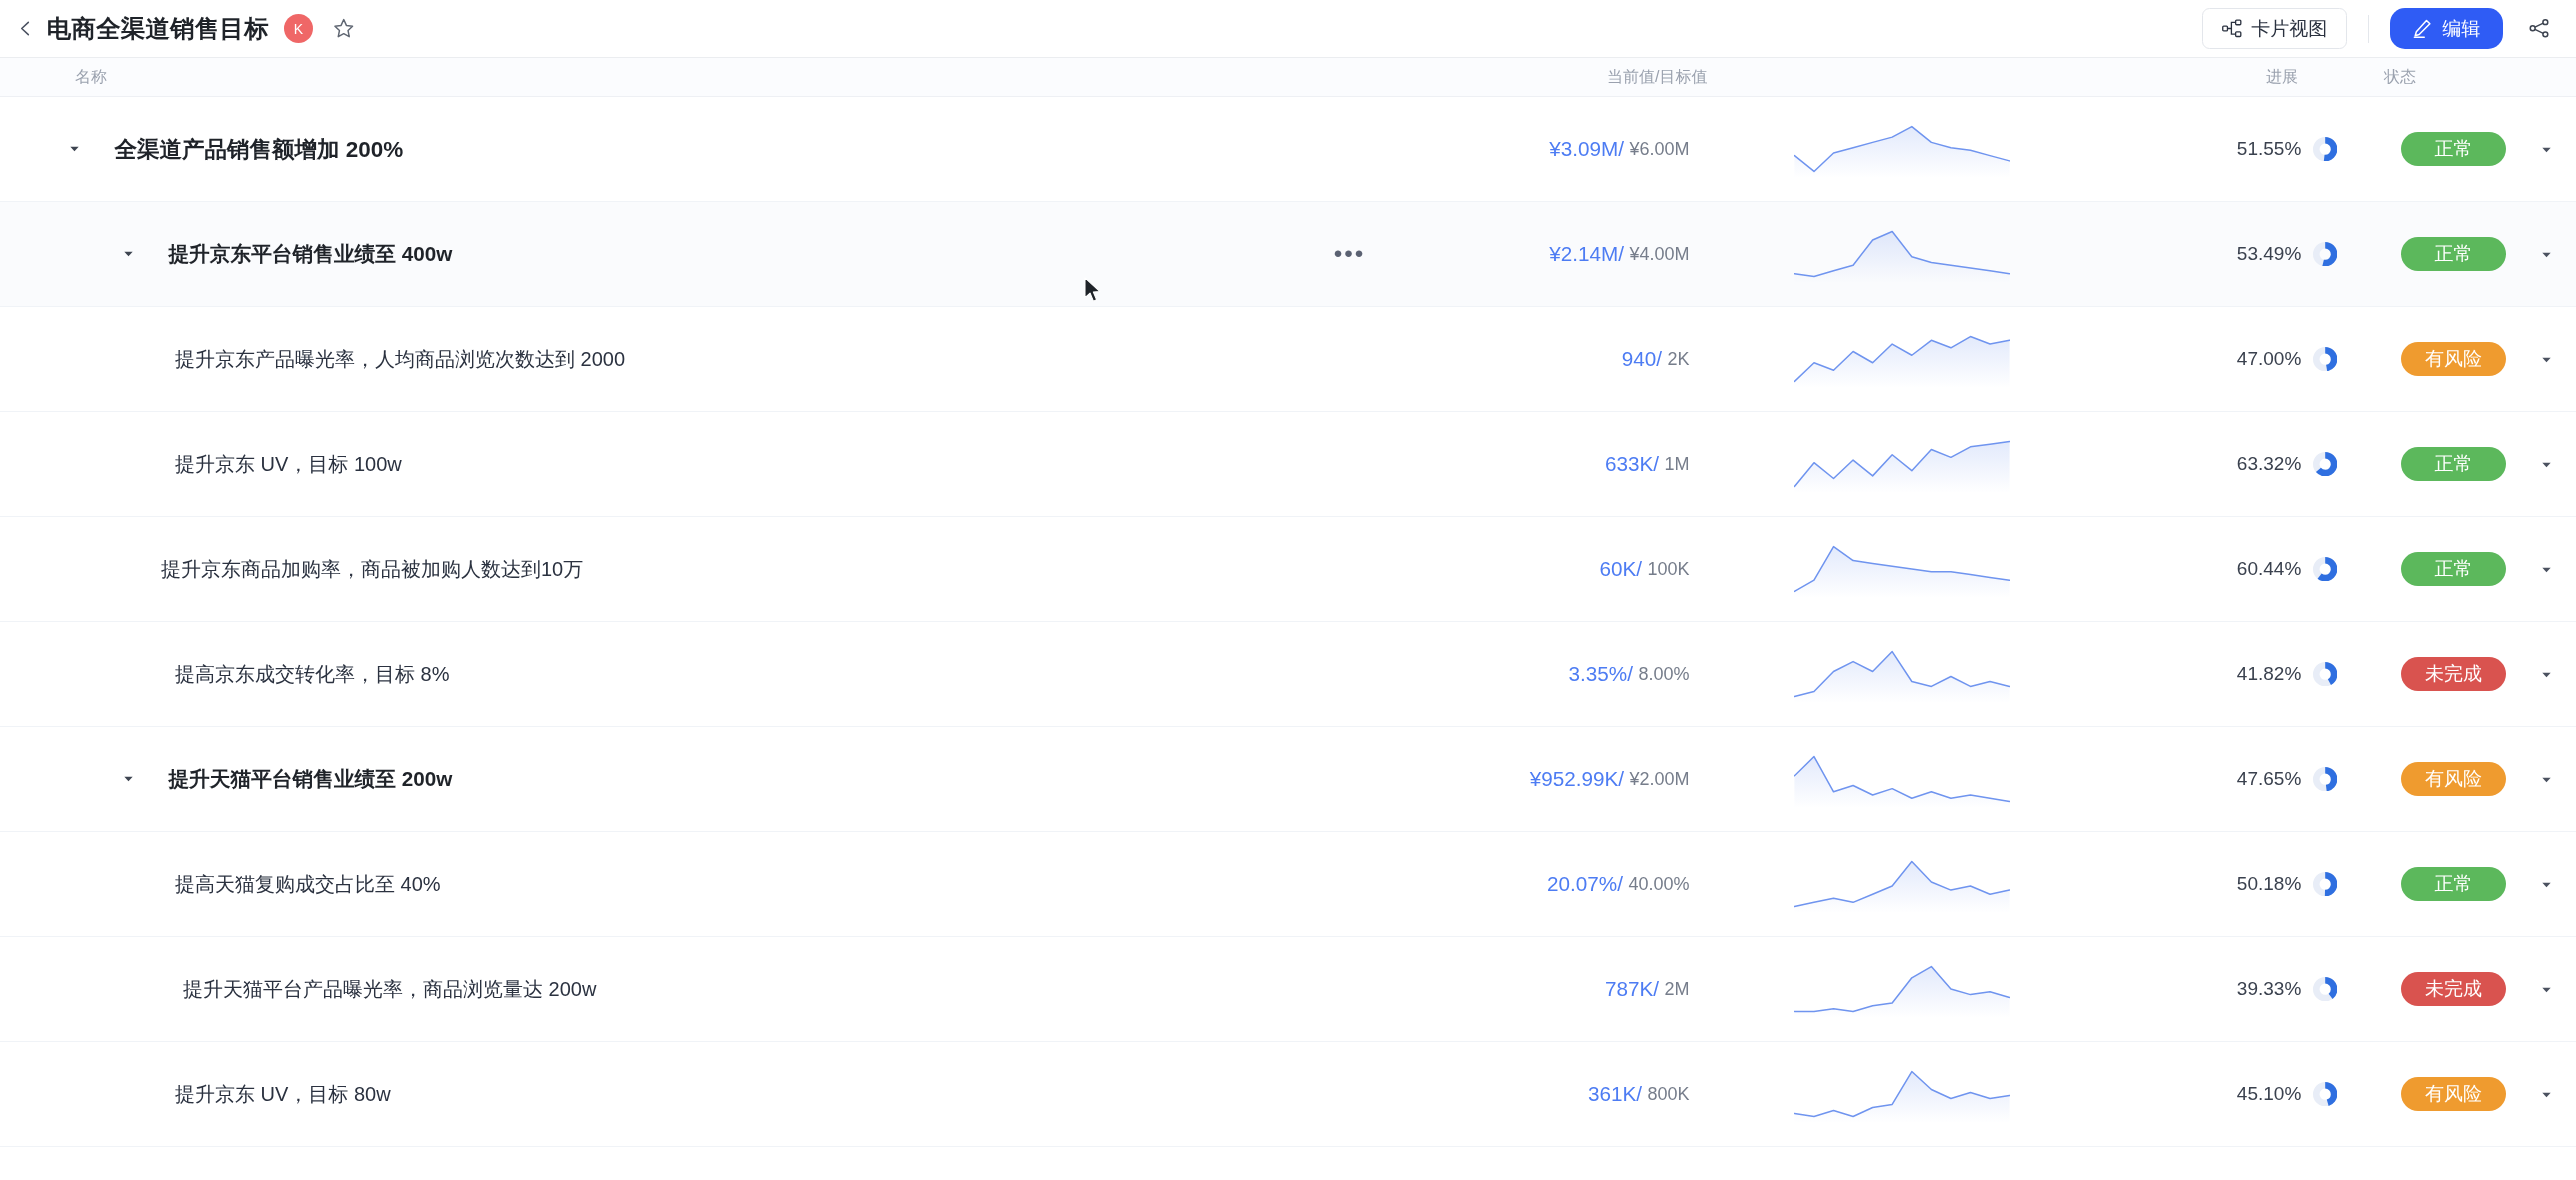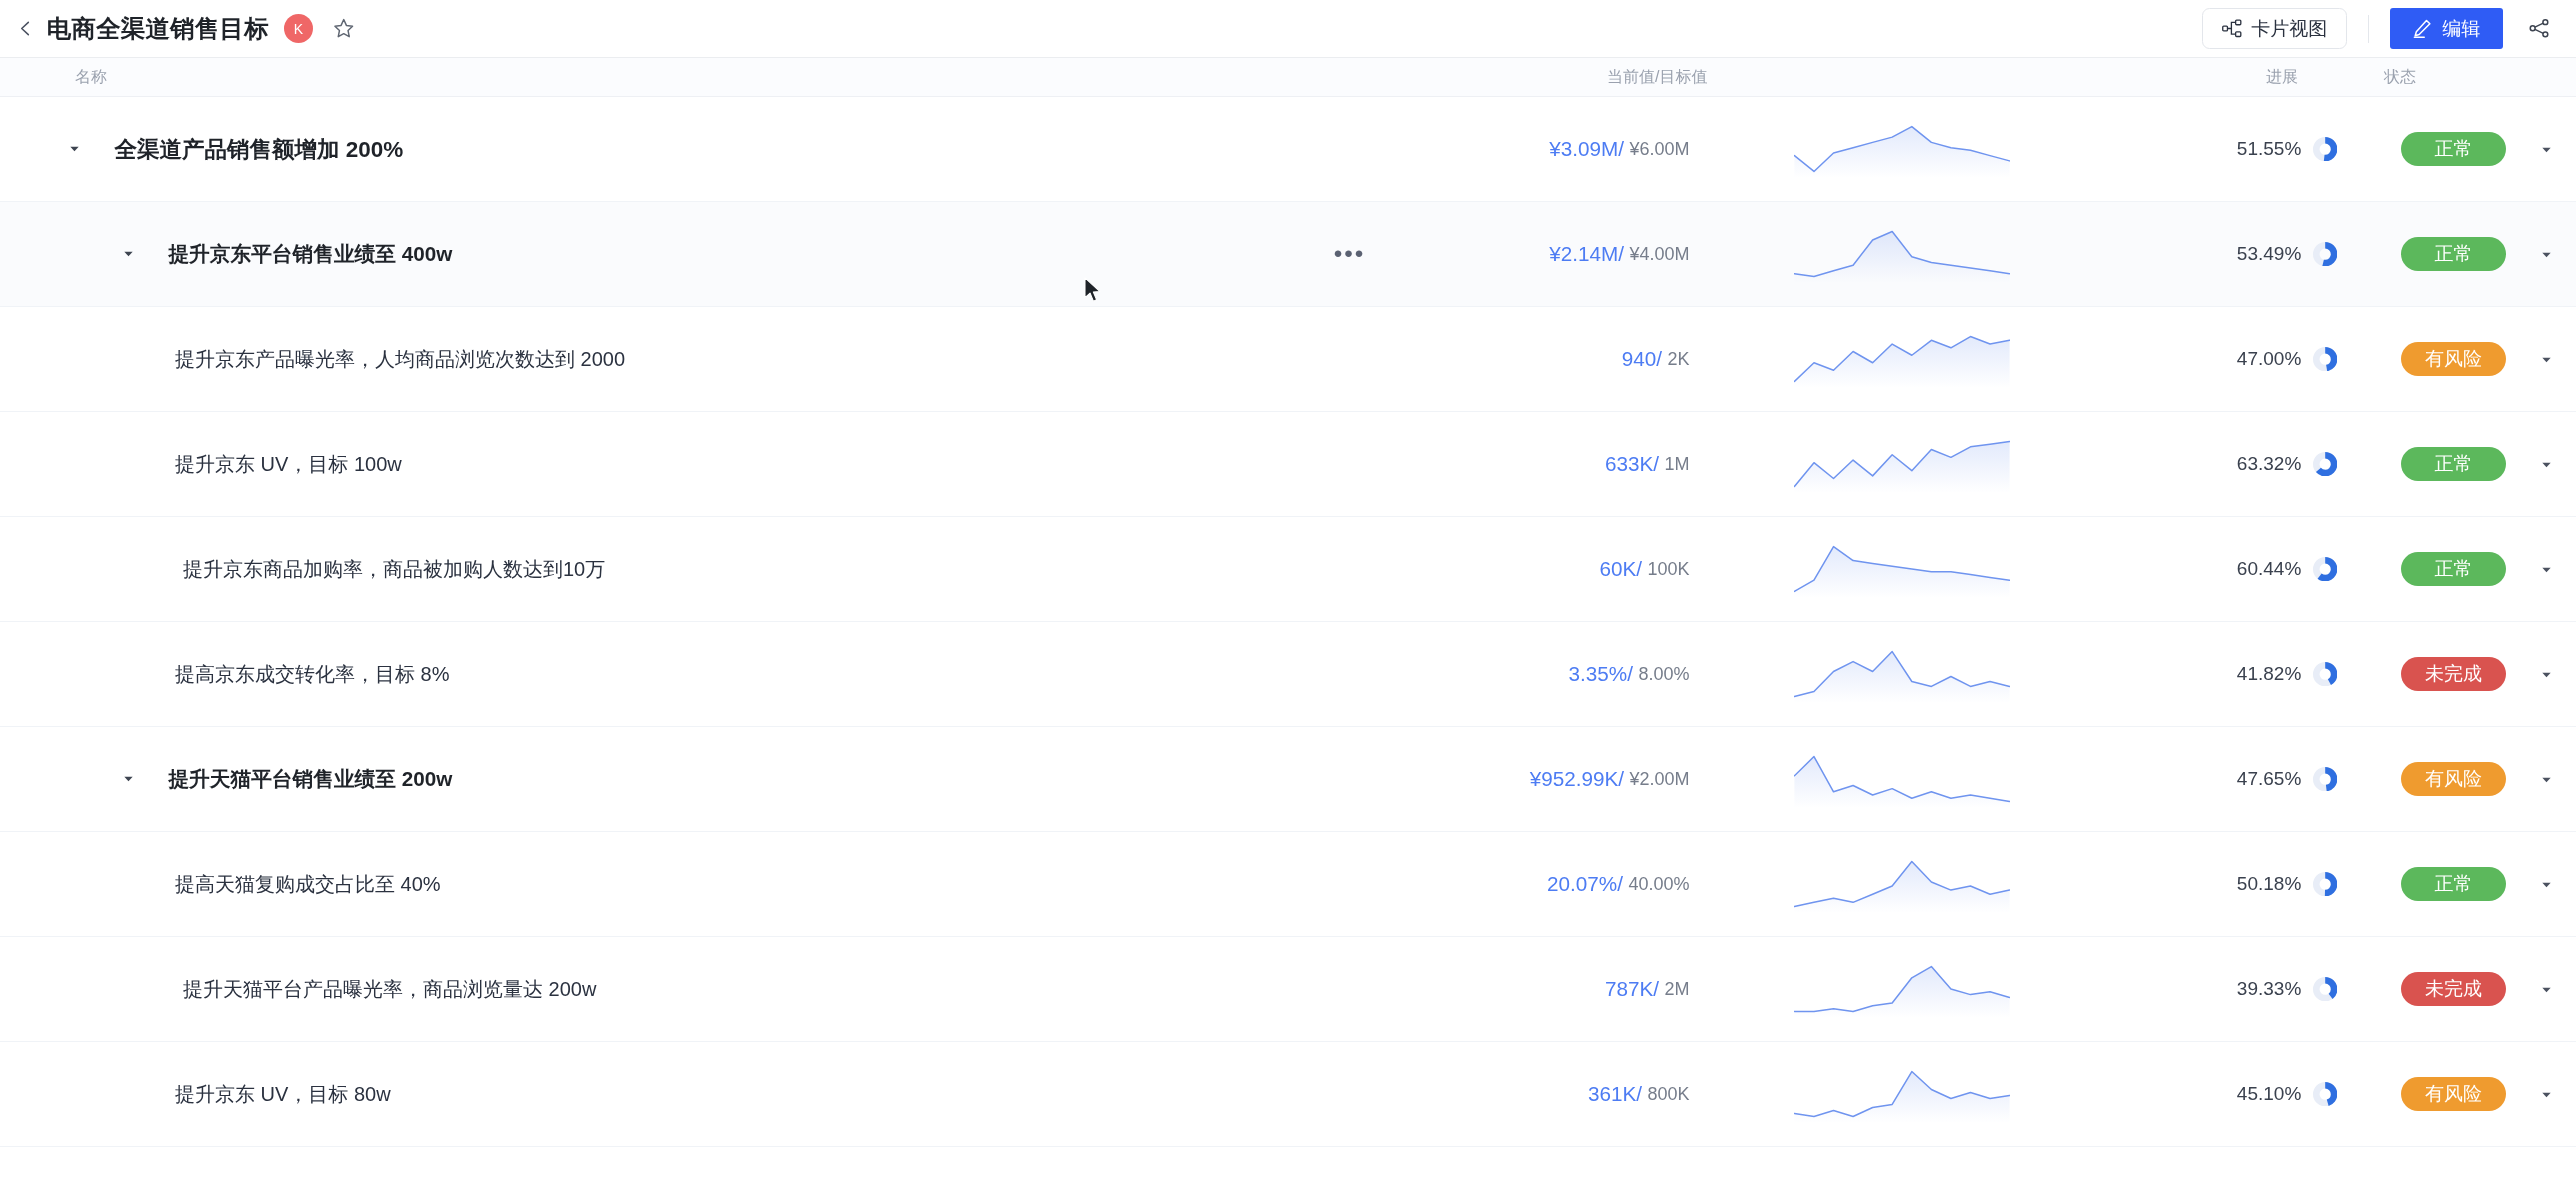--- a/index.html
+++ b/index.html
@@ -75,21 +75,21 @@
   }
   .vdivider {
     width: 0.9px; height: 28px;
     background: #e4e7ec;
     margin: 0 20.7px;
   }
   .edit-btn {
     display: flex; align-items: center; gap: 9.4px;
     height: 41px;
     padding: 0 22.5px;
-    border-radius: 3px;
+    border-radius: 15px;
     background: #2f5cf5;
     color: #fff;
     font-size: 19px;
     cursor: pointer;
     border: none;
     white-space: nowrap;
   }
   .share-btn {
     margin-left: 20.7px;
     width: 32px; height: 32px;
@@ -419,21 +419,21 @@
       <div class="cell c-status">
         <span class="pill" style="background:#5cb85c">正常</span>
       </div>
       <div class="cell c-caret-down">
         <svg width="13" height="13" viewBox="0 0 14 14">
           <path d="M2.5 5 L7 10 L11.5 5 Z" fill="currentColor"></path>
         </svg>
       </div>
     </div>
     <div class="row lvl3">
-      <div class="cell c-name" style="left:183px">
+      <div class="cell c-name" style="left:161px">
         <span class="name-text" style="margin-left:0px">提升京东商品加购率，商品被加购人数达到10万</span>
       </div>
       <div class="cell c-value">
         <span class="v-cur">60K</span>
         <span class="v-sep">/</span>
         <span class="v-tgt">100K</span>
       </div>
       <div class="cell c-spark">
         <svg width="216" height="58" viewBox="0 0 230 62">
           <defs>

